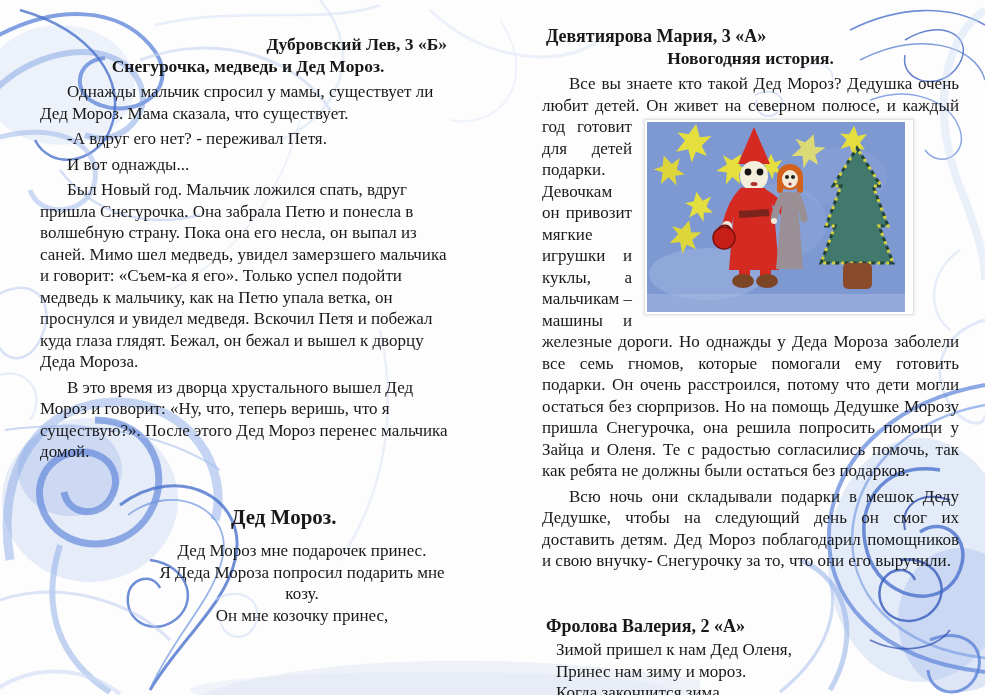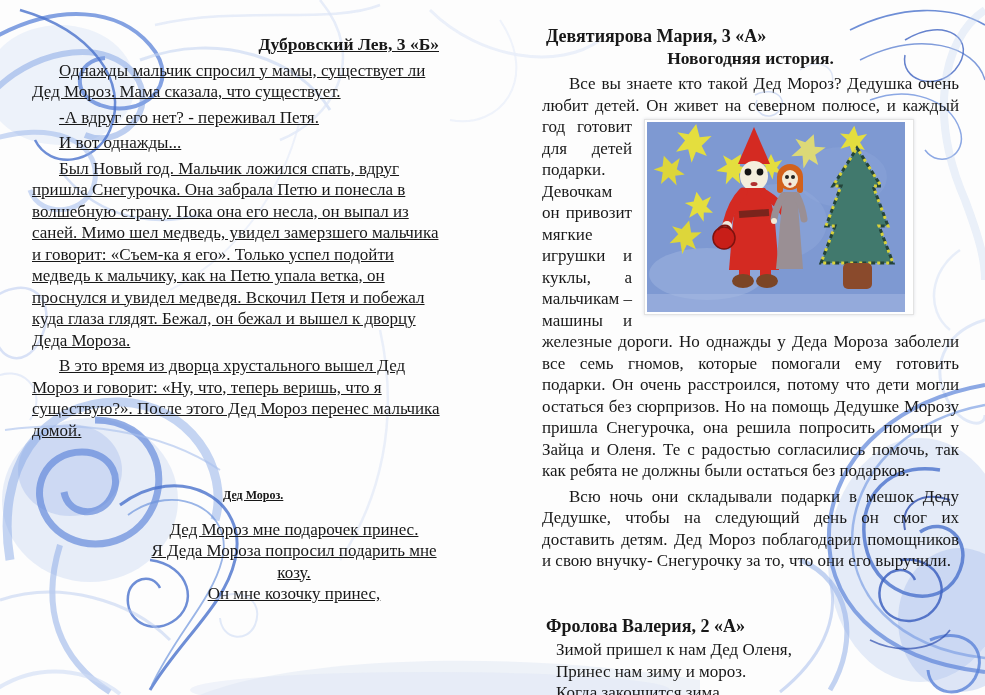--- a/index.html
+++ b/index.html
@@ -4,26 +4,26 @@
 <style>
   html,body{margin:0;padding:0;background:#888;}
   .page{
     position:relative;width:985px;height:695px;margin:0 auto;
     background:#fdfdfd;overflow:hidden;
     font-family:"Liberation Serif","DejaVu Serif",serif;
     color:#181818;
   }
   .decor{position:absolute;left:0;top:0;width:985px;height:695px;z-index:0;pointer-events:none;}
   .col{position:absolute;z-index:1;font-size:17px;line-height:21.5px;}
-  .col-left{left:28px;top:34px;width:424px;text-decoration:underline;}
+  .col-left{left:36px;top:34px;width:424px;}
   .col-right{left:538px;top:26px;width:425px;}
   .author-right{font-weight:bold;text-align:right;padding-right:13px;font-size:17.5px;}
   .author-left{font-weight:bold;text-align:left;padding-left:8px;font-size:18px;}
   .title-center{font-weight:bold;text-align:center;font-size:17.5px;}
-  .subtitle-indent{font-weight:bold;margin-left:195px;font-size:12px;margin-top:16px;}
+  .subtitle-indent{font-weight:bold;margin-left:195px;font-size:21px;margin-top:16px;}
   p.para{margin:4px;text-indent:27px;}
   .story-2{margin-top:44px;}
   .poem-box{padding-left:108px;text-align:center;margin-top:12px;}
   .poem-left{padding-left:18px;margin-top:2px;}
   .flow{text-align:justify;}
   .flow p.para{text-align:justify;}
   .drawing-float{
     float:right;width:264px;margin:3px 45px 8px 12px;
     background:#fff;padding:2px;border:1px solid #e3e3e3;
     box-shadow:0 0 3px rgba(120,130,150,.25);
@@ -93,20 +93,21 @@
     <path d="M930,640 C965,625 990,650 975,678 C962,700 930,695 928,670" fill="none" stroke="#5b83d8" stroke-width="3" opacity="0.8"></path>
     <path d="M830,690 C860,640 850,580 800,560" fill="none" stroke="#88a7e6" stroke-width="5" opacity="0.5"></path>
     <path d="M780,692 C820,660 840,620 830,580" fill="none" stroke="#a9c0ec" stroke-width="3" opacity="0.55"></path>
     <path d="M950,500 C920,490 900,505 905,530" fill="none" stroke="#2f4fae" stroke-width="2" opacity="0.8"></path>
     <path d="M870,640 C900,655 935,650 950,630" fill="none" stroke="#2f4fae" stroke-width="1.8" opacity="0.7"></path>
   </svg>
 
   <div class="col col-left">
     <div>
       <div class="author-right">Дубровский Лев, 3 «Б»</div>
+      <div class="title-center">Снегурочка, медведь и Дед Мороз.</div>
       <p class="para">Однажды мальчик спросил у мамы, существует ли Дед Мороз. Мама сказала, что существует.</p>
       <p class="para">-А вдруг его нет? - переживал Петя.</p>
       <p class="para">И вот однажды...</p>
       <p class="para">Был Новый год. Мальчик ложился спать, вдруг пришла Снегурочка. Она забрала Петю и понесла в волшебную страну. Пока она его несла, он выпал из саней. Мимо шел медведь, увидел замерзшего мальчика и говорит: «Съем-ка я его». Только успел подойти медведь к мальчику, как на Петю упала ветка, он проснулся и увидел медведя. Вскочил Петя и побежал куда глаза глядят. Бежал, он бежал и вышел к дворцу Деда Мороза.</p>
       <p class="para">В это время из дворца хрустального вышел Дед Мороз и говорит: «Ну, что, теперь веришь, что я существую?». После этого Дед Мороз перенес мальчика домой.</p>
     </div>
 
     <div class="story-2">
       <div class="subtitle-indent">Дед Мороз.</div>
       <div class="poem-box">

